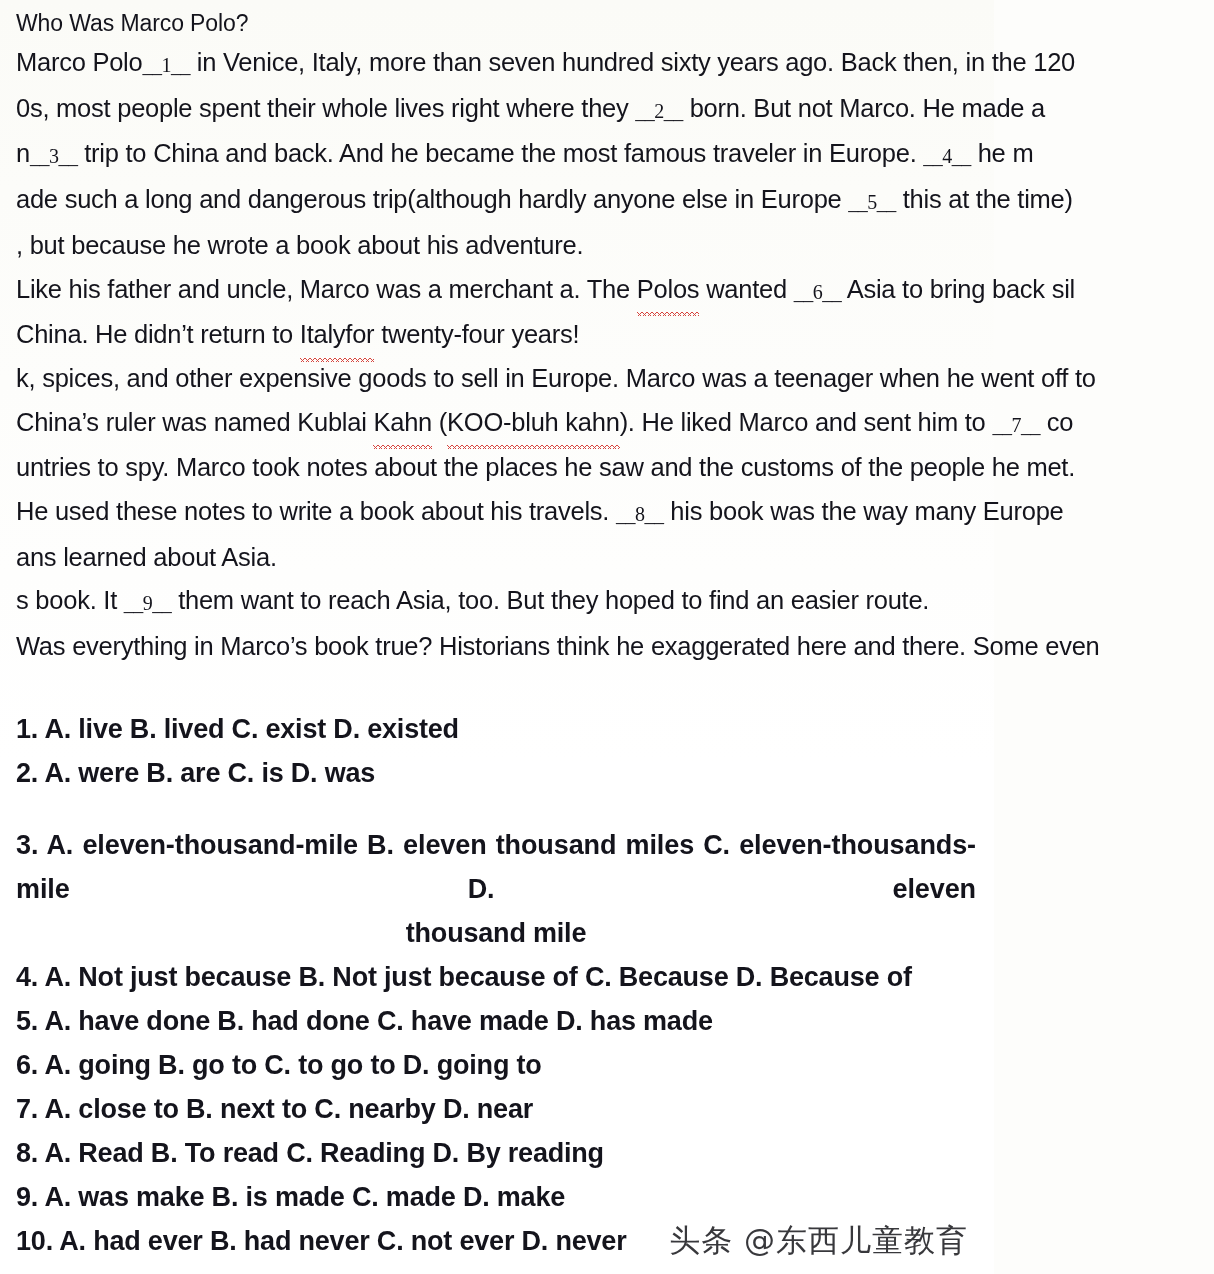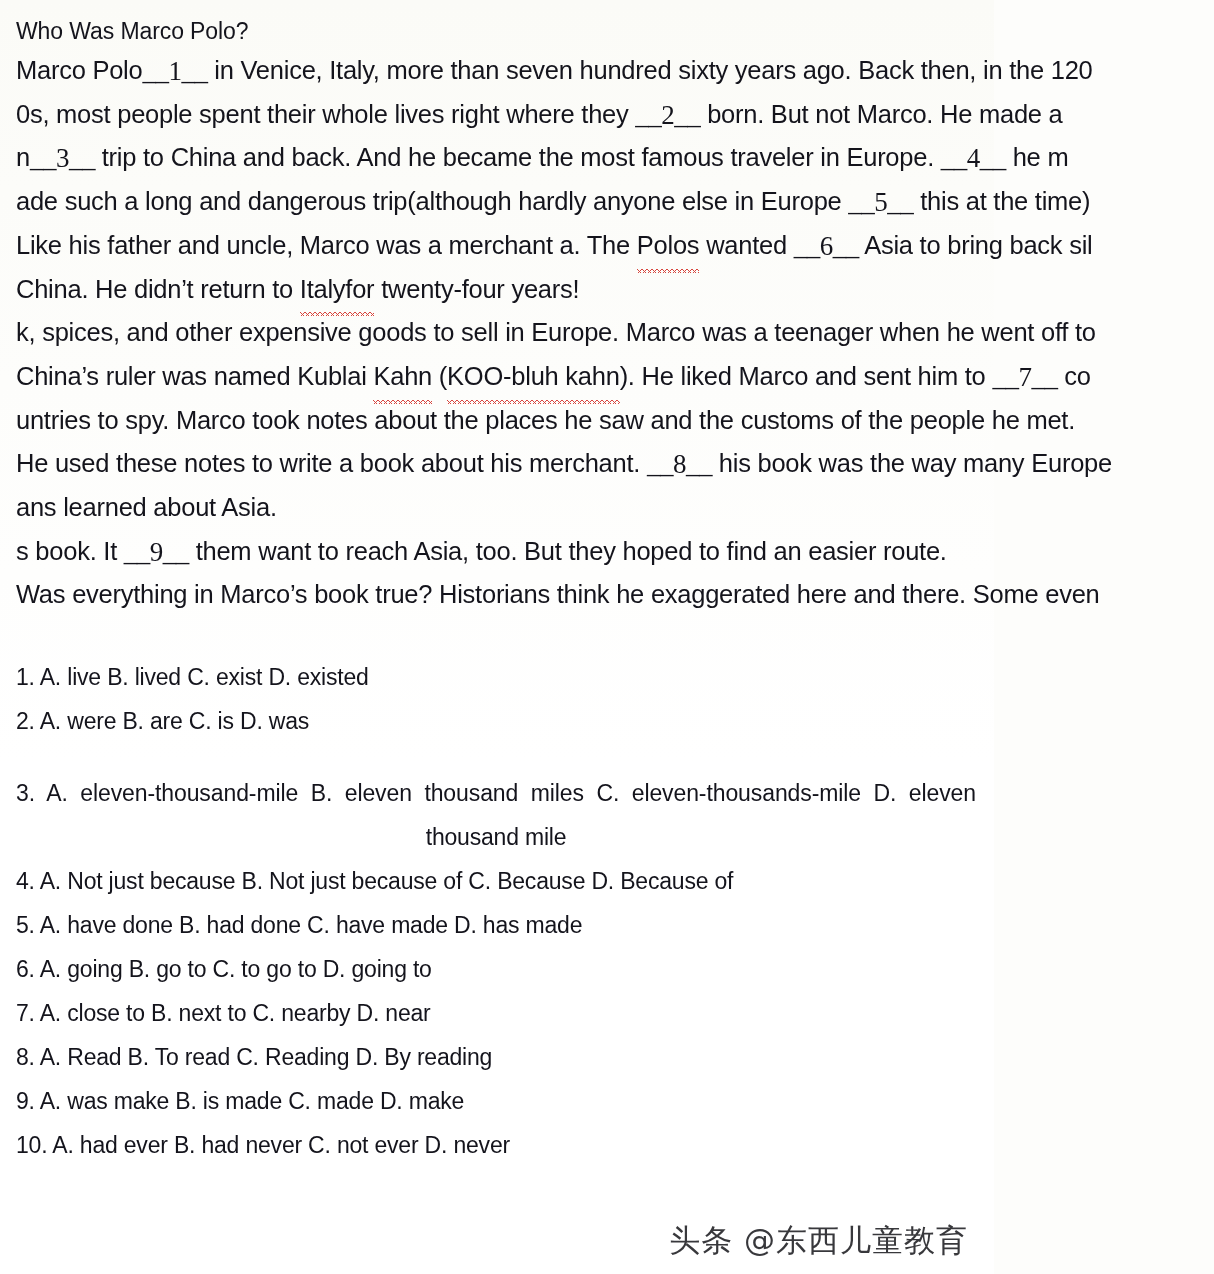--- a/index.html
+++ b/index.html
@@ -15,21 +15,21 @@
     color: #101018;
     overflow: hidden;
     position: relative;
   }
 
   #page {
     position: relative;
     width: 994px;
     height: 1274px;
     box-sizing: border-box;
-    padding: 13px 18px 0 16px;
+    padding: 5px 18px 0 16px;
     background: linear-gradient(180deg, #fbfbf7 0%, #ffffff 60%, #ffffff 100%);
   }
 
   
   .passage {
     margin: 0;
   }
   .title-line {
     font-size: 23px;
     line-height: 36px;
@@ -45,21 +45,21 @@
     margin: 0;
   }
   .para .ln {
     display: block;
     white-space: nowrap;
   }
 
   
   .blank {
     font-family: "Liberation Serif", "DejaVu Serif", serif;
-    font-size: 27px;
+    font-size: 20px;
     letter-spacing: -0.5px;
     position: relative;
     top: 1px;
   }
 
   
   .sq {
     position: relative;
     display: inline-block;
   }
@@ -76,25 +76,26 @@
     background-size: 5px 5px;
     background-repeat: repeat-x;
     opacity: 0.92;
   }
 
   
   .questions {
     margin-top: 38px;
   }
   .q {
-    font-size: 23px;
+    font-size: 27px;
     line-height: 44px;
     letter-spacing: -0.2px;
     color: #14141c;
     white-space: nowrap;
+    font-weight: bold;
   }
   .q.justified {
     white-space: normal;
     text-align: justify;
     text-align-last: justify;
     letter-spacing: -0.1px;
     margin-top: 28px;
   }
   .q.justified-tail {
     white-space: nowrap;
@@ -121,30 +122,31 @@
 <div id="page">
 
   <div class="title-line">Who Was Marco Polo?</div>
 
   <div class="passage">
       <div class="para">
         <span class="ln"><span>Marco Polo</span><span class="blank">__1__</span><span> in Venice, Italy, more than seven hundred sixty years ago. Back then, in the 120</span></span>
         <span class="ln"><span>0s, most people spent their whole lives right where they </span><span class="blank">__2__</span><span> born. But not Marco. He made a</span></span>
         <span class="ln"><span>n</span><span class="blank">__3__</span><span> trip to China and back. And he became the most famous traveler in Europe. </span><span class="blank">__4__</span><span> he m</span></span>
         <span class="ln"><span>ade such a long and dangerous trip(although hardly anyone else in Europe </span><span class="blank">__5__</span><span> this at the time)</span></span>
+        <span class="ln"><span>, but because he wrote a book about his adventure.</span></span>
       </div>
       <div class="para">
         <span class="ln"><span>Like his father and uncle, Marco was a merchant a. The </span><span class="sq">Polos</span><span> wanted </span><span class="blank">__6__</span><span> Asia to bring back sil</span></span>
         <span class="ln"><span> China. He didn’t return to </span><span class="sq">Italyfor</span><span> twenty-four years!</span></span>
         <span class="ln"><span>k, spices, and other expensive goods to sell in Europe. Marco was a teenager when he went off to</span></span>
       </div>
       <div class="para">
         <span class="ln"><span>China’s ruler was named Kublai </span><span class="sq">Kahn</span><span> (</span><span class="sq">KOO-bluh kahn</span><span>). He liked Marco and sent him to </span><span class="blank">__7__</span><span>  co</span></span>
         <span class="ln"><span>untries to spy. Marco took notes about the places he saw and the customs of the people he met.</span></span>
-        <span class="ln"><span>He used these notes to write a book about his merchant. </span><span class="blank">__8__</span><span> his book was the way many Europe</span></span>
+        <span class="ln"><span>He used these notes to write a book about his travels. </span><span class="blank">__8__</span><span> his book was the way many Europe</span></span>
         <span class="ln"><span>ans learned about Asia.</span></span>
       </div>
       <div class="para">
         <span class="ln"><span>s book. It </span><span class="blank">__9__</span><span> them want to reach Asia, too. But they hoped to find an easier route.</span></span>
       </div>
       <div class="para">
         <span class="ln"><span>Was everything in Marco’s book true? Historians think he exaggerated here and there. Some even</span></span>
       </div>
     </div>
 

